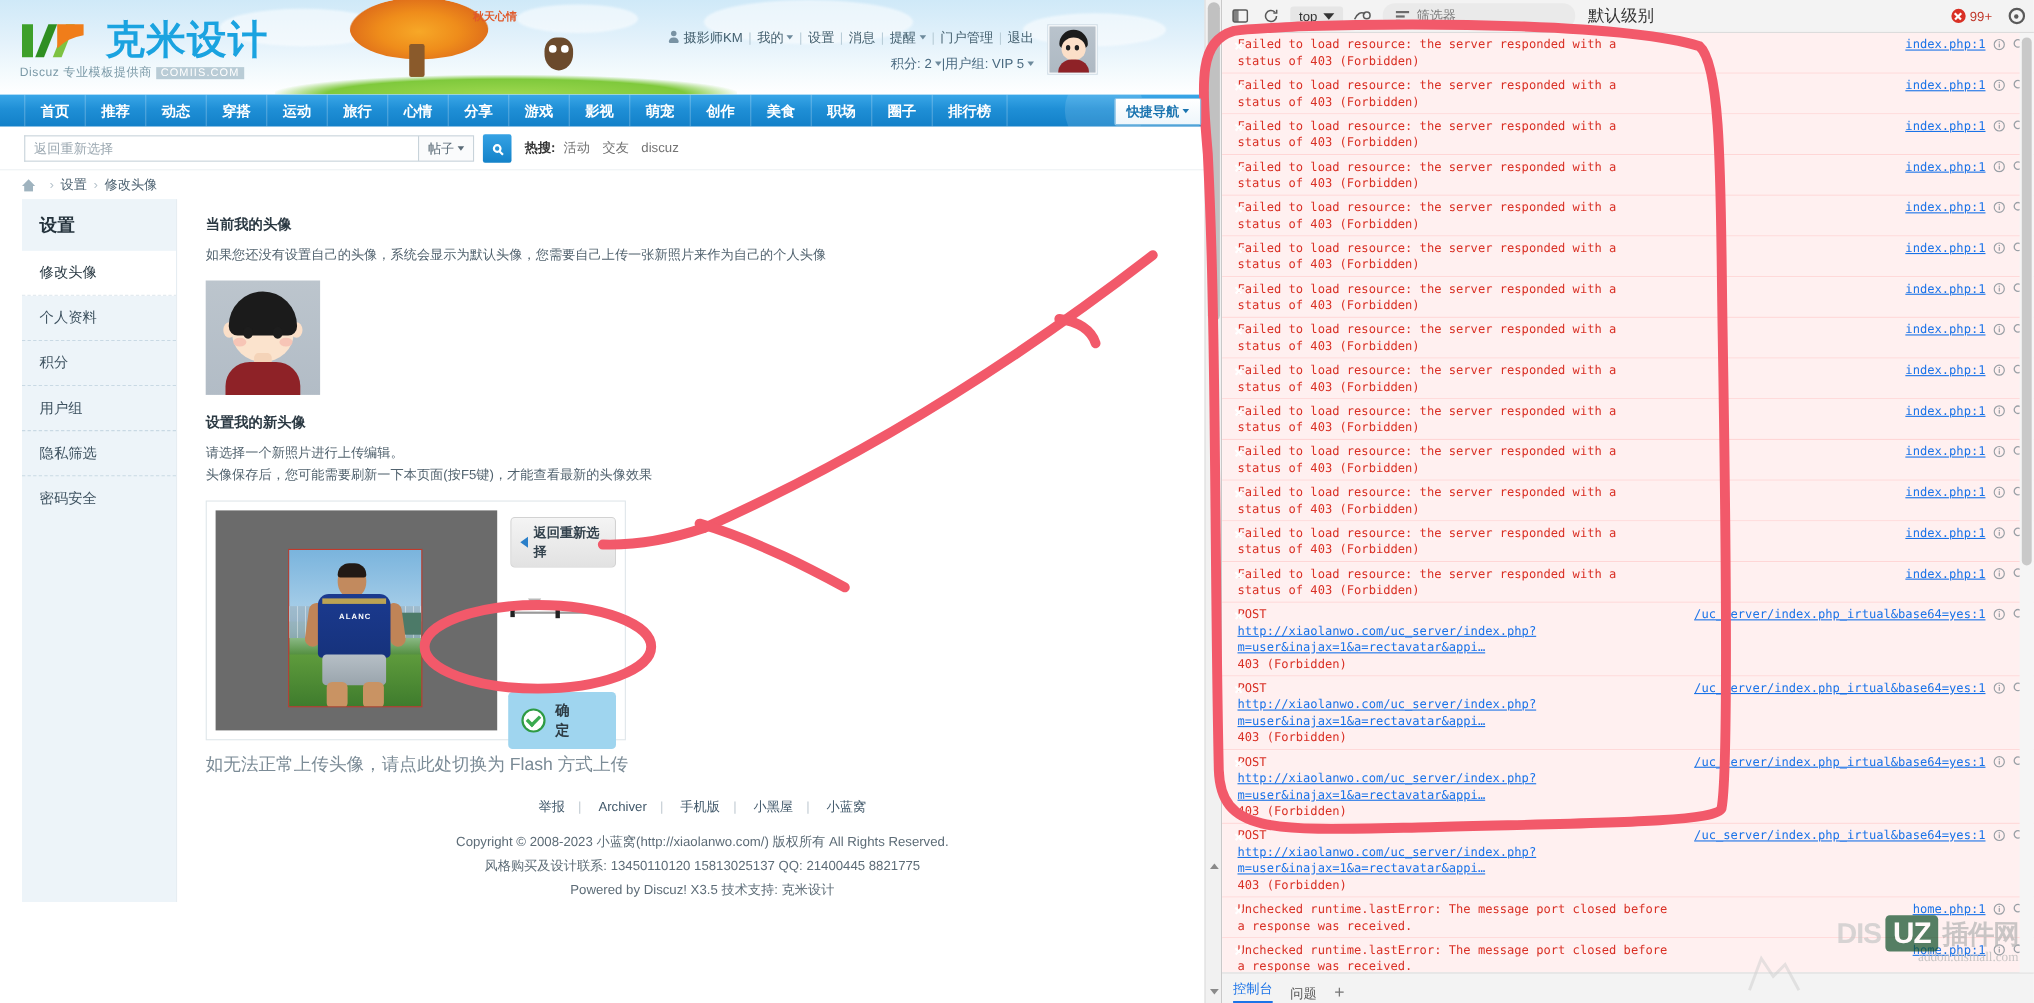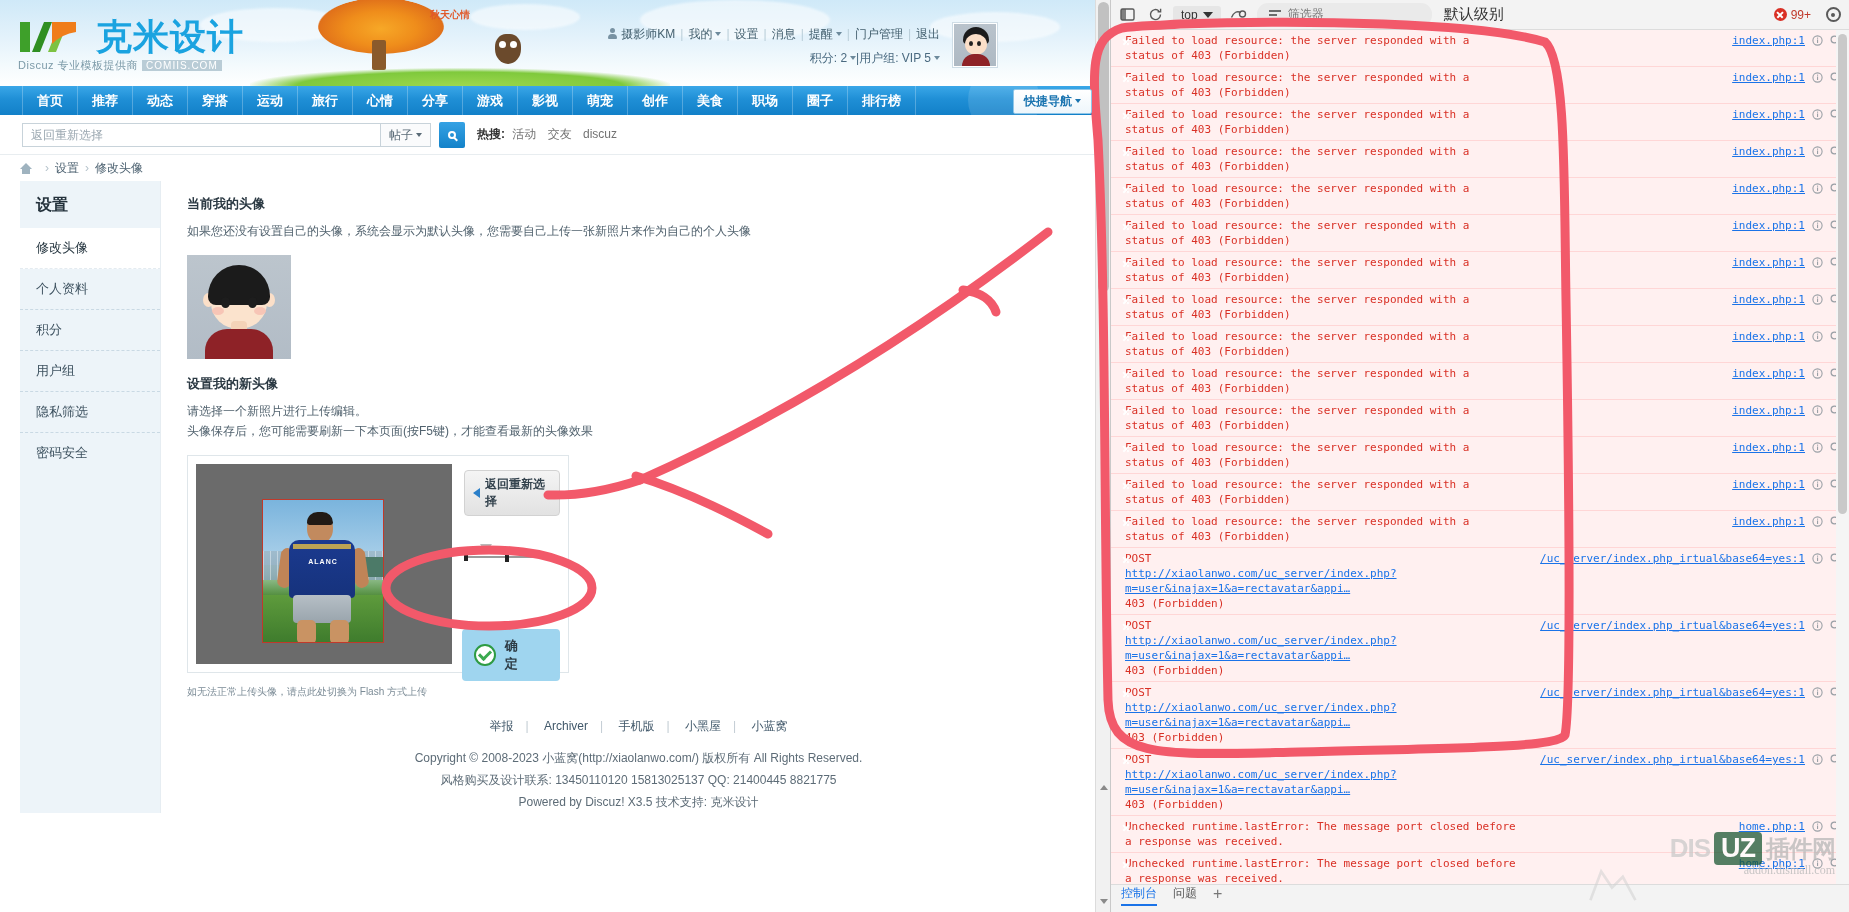--- a/index.html
+++ b/index.html
@@ -322,21 +322,21 @@
   }
   .check-ico {
     width: 22px; height: 22px; border-radius: 50%;
     border: 2px solid #2e9b43; background: #fff;
     display:flex; align-items:center; justify-content:center;
   }
   .check-ico::after {
     content:''; width:9px;height:5px;border-left:3px solid #3aaa4f;
     border-bottom:3px solid #3aaa4f; transform: rotate(-45deg); margin-top:-3px;
   }
-  .flash-note { margin: 12px 0 0 0; font-size: 10px; color: #7b8b96; }
+  .flash-note { margin: 12px 0 0 0; font-size: 16px; color: #7b8b96; }
 
   
   .footer {
     text-align: center; padding-top: 16px; font-size: 12px; color: #5d6c77;
     line-height: 22px;
   }
   .footer .links a { color: #41586a; text-decoration: none; margin: 0 12px; }
   .footer .links span { color: #c2ccd3; }
 
   
@@ -431,21 +431,21 @@
   .log-src {
     font-size: 11px; color: #1a73e8; text-decoration: underline; white-space: nowrap;
   }
   .mini-ico {
     width: 12px; height: 12px; color: #9aa0a6; display:flex;align-items:center;justify-content:center;
   }
   .mini-ico svg{display:block;}
 
   .dt-bottom {
     height: 28px; background: #f3f3f3; border-top: 1px solid #dcdcdc;
-    display: flex; align-items: flex-start; padding: 0 10px; gap: 16px; flex: none;
+    display: flex; align-items: flex-end; padding: 0 10px; gap: 16px; flex: none;
     font-family: "Liberation Sans", sans-serif; font-size: 12px; color: #555;
   }
   .dt-bottom .tab-active { color: #1a73e8; border-bottom: 2px solid #1a73e8; padding-bottom: 2px; }
   .dt-plus { font-size: 16px; color: #777; }
 
   .dt-scroll {
     position: absolute; right: 0; top: 30px; width: 13px; bottom: 28px;
     background: #f5f5f5;
   }
   .dt-scroll .thumb {

